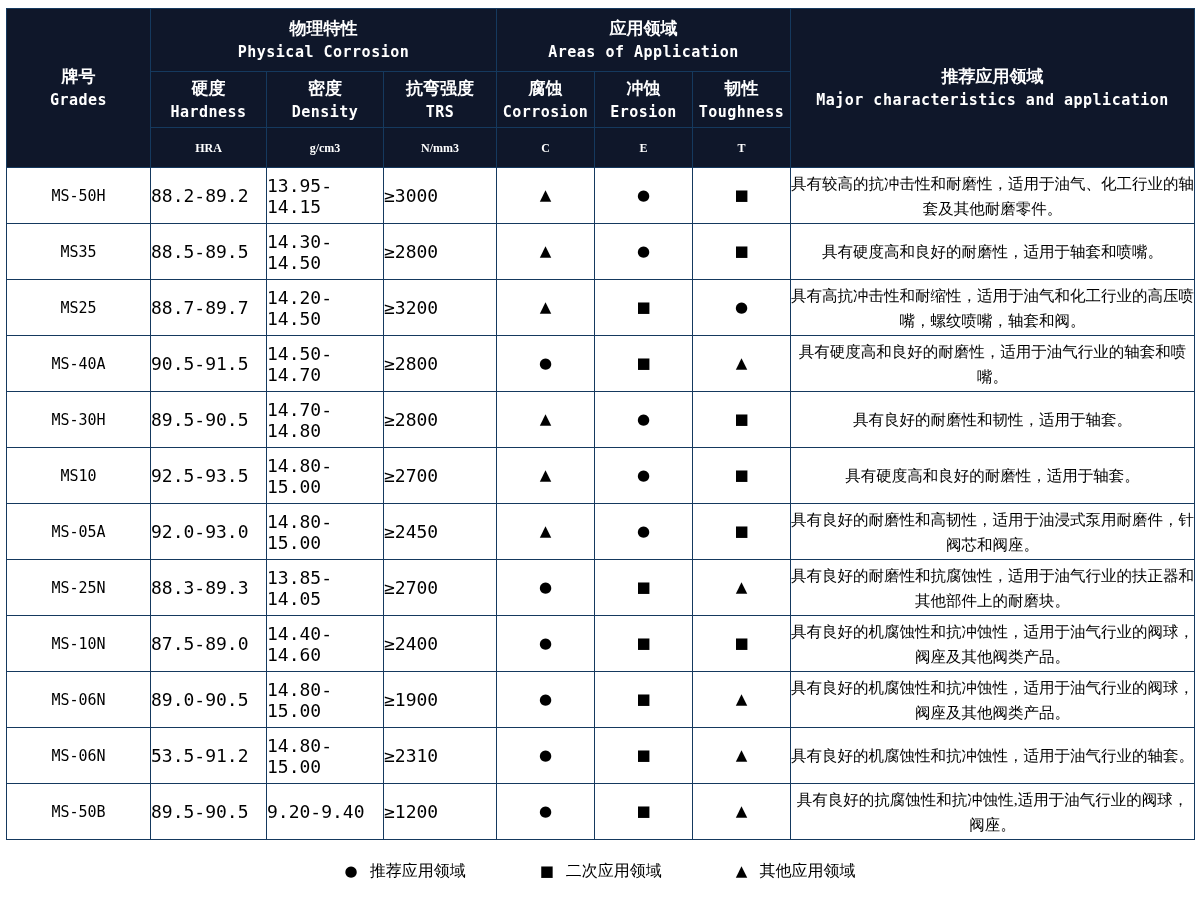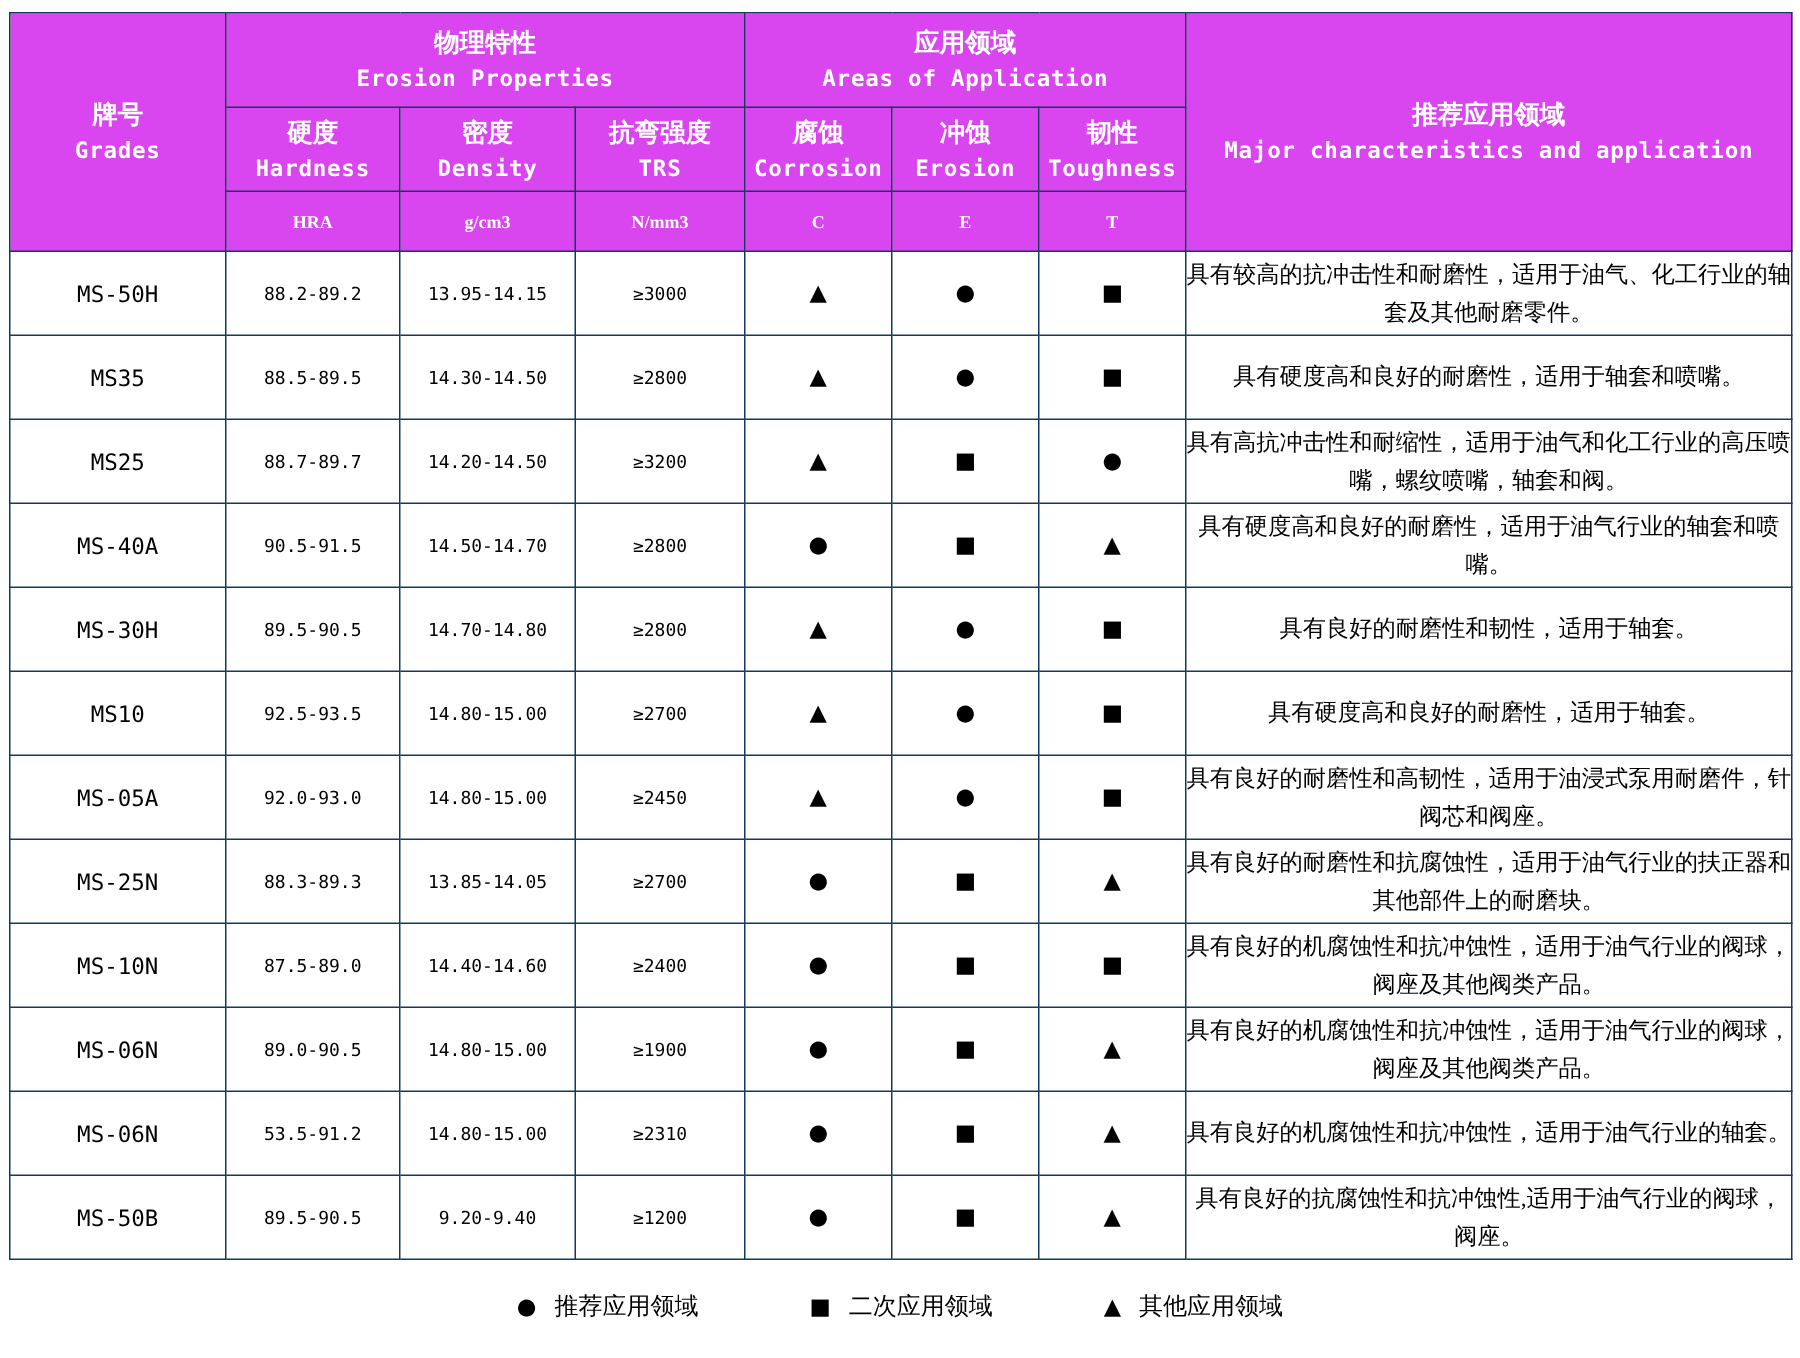--- a/index.html
+++ b/index.html
@@ -26,21 +26,21 @@
     width: 1188px;
     margin: 0 auto;
   }
   table.spec td, table.spec th {
     border: 1px solid #15395e;
     padding: 0;
     vertical-align: middle;
   }
   
   .hdr {
-    background: #d946ef;
+    background: #0f172a;
     color: #ffffff;
     text-align: center;
     font-weight: bold;
   }
   .hdr .cn {
     font-family: "Liberation Serif", serif;
     font-size: 17px;
     line-height: 24px;
     display: block;
   }
@@ -65,23 +65,22 @@
   tbody td {
     background: #ffffff;
     height: 55px;
   }
   .c-grade {
     text-align: center;
     font-family: "DejaVu Sans Mono", monospace;
     font-size: 15px;
   }
   .c-num {
-    text-align: center;
     font-family: "DejaVu Sans Mono", monospace;
-    font-size: 12px;
+    font-size: 18px;
   }
   .c-sym {
     text-align: center;
     font-size: 15px;
     line-height: 1;
   }
   .c-desc {
     text-align: center;
     font-size: 15.5px;
     line-height: 25px;
@@ -133,21 +132,21 @@
     </colgroup>
 
     <thead>
       <tr class="hdr-group">
         <td class="hdr" rowspan="3">
           <span class="cn">牌号</span>
           <span class="en">Grades</span>
         </td>
         <td class="hdr" colspan="3" rowspan="1" style="height:62px">
           <span class="cn">物理特性</span>
-          <span class="en">Erosion Properties</span>
+          <span class="en">Physical Corrosion</span>
         </td>
         <td class="hdr" colspan="3" rowspan="1" style="height:62px">
           <span class="cn">应用领域</span>
           <span class="en">Areas of Application</span>
         </td>
         <td class="hdr" rowspan="3">
           <span class="cn">推荐应用领域</span>
           <span class="en">Major characteristics and application</span>
         </td>
       </tr>

